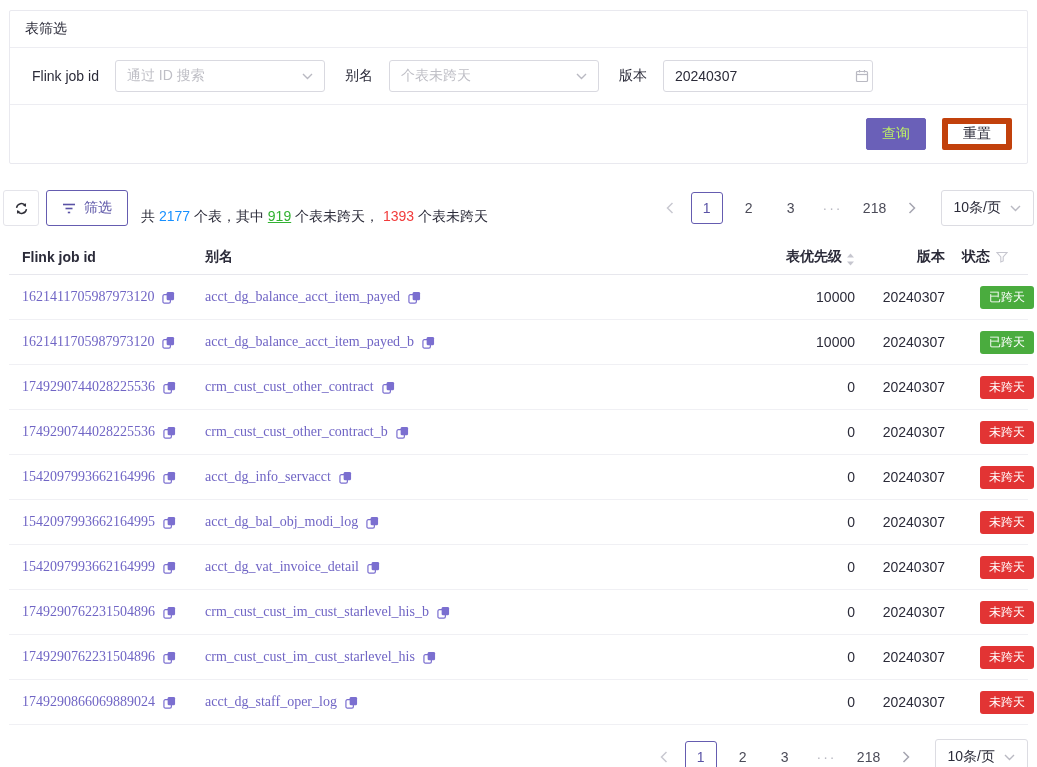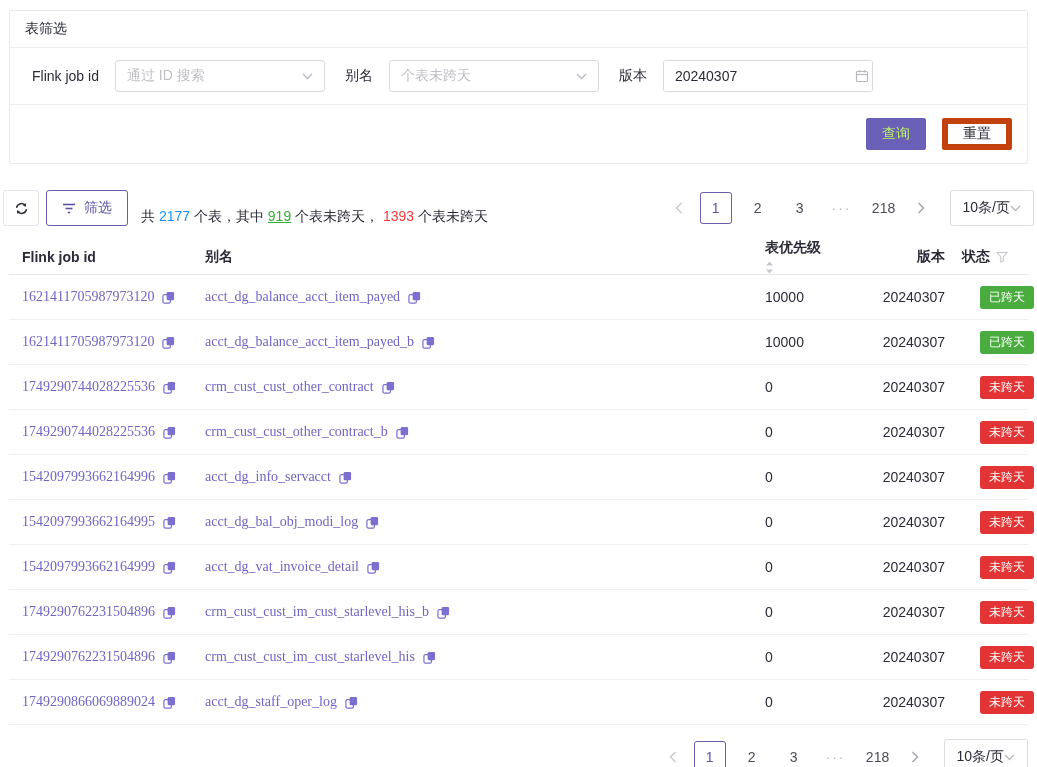--- a/index.html
+++ b/index.html
@@ -46,30 +46,30 @@
 
   
   .pager-wrap { display:flex; align-items:center; }
   .pg-arrow { width:22px; height:32px; display:flex; align-items:center; justify-content:center; cursor:pointer; }
   .pg-item { min-width:32px; height:32px; margin-left:10px; padding:0 4px; border-radius:3px;
              display:flex; align-items:center; justify-content:center; color:#4b4b58; cursor:pointer; }
   .pg-item.active { border:1px solid #655cb0; color:#5a53a6; }
   .pg-item.dots { color:#b9b9c2; letter-spacing:2px; }
   .pg-next { margin-left:10px; }
   .size-select { margin-left:18px; height:36px; border:1px solid #dcdce2; border-radius:3px; background:#fff;
-                 display:flex; align-items:center; padding:0 12px; cursor:pointer; }
+                 display:flex; align-items:center; gap:9px; padding:0 12px; cursor:pointer; }
 
   
   .table { margin:0 9px; }
   .thead { display:flex; align-items:center; height:36px; margin-top:13px; border-bottom:1px solid #e7e7ed;
            color:#2b2b39; font-weight:bold; }
   .trow  { display:flex; align-items:center; height:45px; border-bottom:1px solid #f0f0f4; }
   .c-id       { width:196px; padding-left:13px; display:flex; align-items:center; }
   .c-alias    { flex:1; display:flex; align-items:center; }
-  .c-priority { width:90px;  margin-right:10px; display:flex; align-items:flex-start; justify-content:flex-end; gap:4px;flex-direction:column; }
+  .c-priority { width:90px;  margin-right:10px; display:flex; align-items:flex-end; justify-content:flex-end; gap:4px; }
   .c-version  { width:80px;  margin-right:17px; text-align:right; }
   .c-status   { width:66px;  display:flex; align-items:center; gap:6px; }
   .link { color:#7065c5; text-decoration:none; cursor:pointer;font-family:Liberation Serif, serif; }
   .copy { margin-left:8px; cursor:pointer; display:inline-flex; }
   .badge { color:#fff; font-size:12px; padding:3px 9px; border-radius:3px; white-space:nowrap;margin-left:18px; }
   .badge[data-status="crossed"]     { background:#4aac3e; }
   .badge[data-status="not_crossed"] { background:#e23434; }
 
   .bottom-pager { display:flex; justify-content:flex-end; align-items:center; margin:14px 9px 0; }
 </style>

